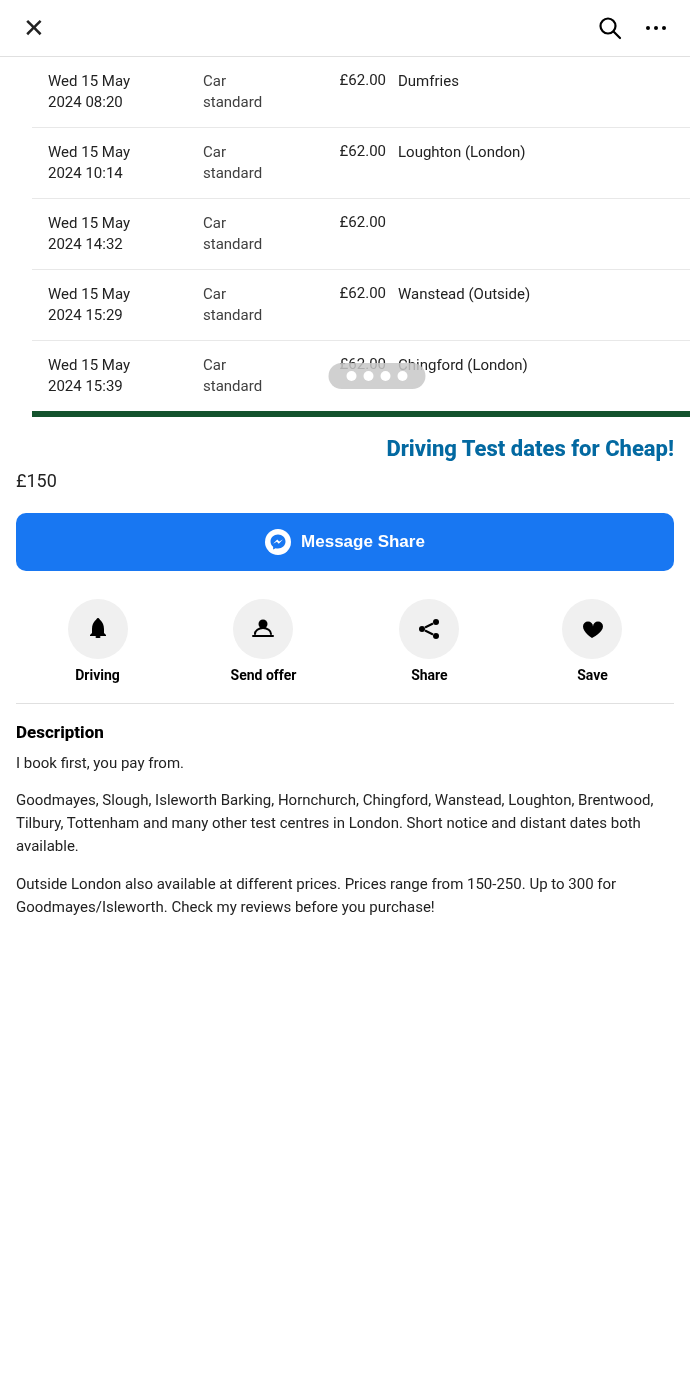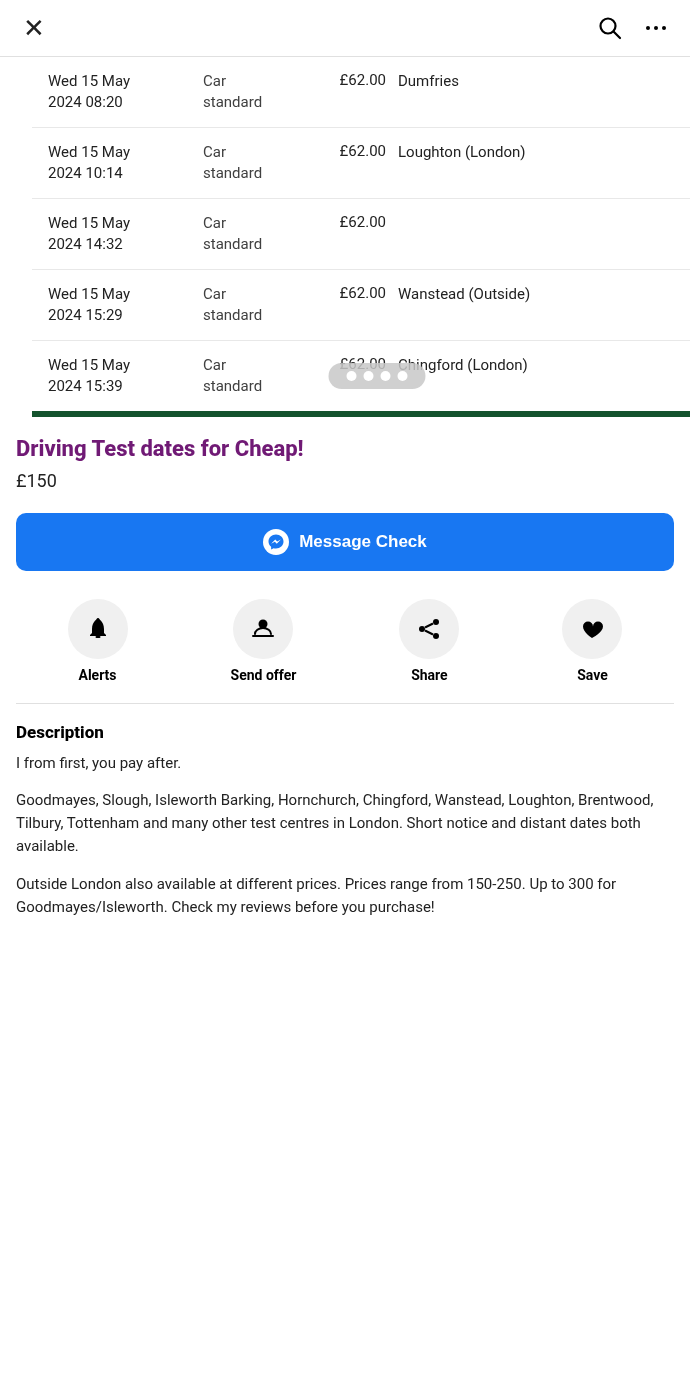--- a/index.html
+++ b/index.html
@@ -112,23 +112,24 @@
       border-radius: 50%;
     }
 
     
     .listing-info {
       padding: 18px 16px 6px 16px;
     }
     .listing-title {
       font-size: 22px;
       font-weight: 800;
-      color: #701a75;
+      color: #0369a1;
       margin-bottom: 6px;
       line-height: 1.3;
+      text-align: right;
     }
     .listing-price {
       font-size: 18px;
       color: #222;
       font-weight: 400;
       margin-bottom: 16px;
     }
 
     
     .message-btn-container {
@@ -298,35 +299,35 @@
   <div class="listing-price">£150</div>
 </div>
 
 <div class="message-btn-container">
   <button class="message-btn">
     <span class="messenger-icon">
       <svg viewBox="0 0 24 24" fill="#1877F2">
         <path d="M12 2C6.477 2 2 6.145 2 11.261c0 2.836 1.37 5.37 3.52 7.04V22l3.272-1.802A10.56 10.56 0 0012 20.522c5.523 0 10-4.145 10-9.261C22 6.145 17.523 2 12 2zm1.018 12.47l-2.548-2.716-4.975 2.716 5.474-5.81 2.612 2.716 4.912-2.716-5.475 5.81z"></path>
       </svg>
     </span>
-    <span>Message Check</span>
+    <span>Message Share</span>
   </button>
 </div>
 
 <div class="action-row">
 
   <div class="action-item">
     <div class="action-circle">
       <svg width="28" height="28" viewBox="0 0 28 28" fill="none">
         <path d="M14 3.5C14 3.5 8 6 8 14v4l-2 2v1h16v-1l-2-2v-4c0-8-6-10.5-6-10.5z" fill="#000"></path>
         <rect x="11.5" y="21" width="5" height="2" rx="1" fill="#000"></rect>
         <circle cx="14" cy="4.5" r="1.5" fill="#000"></circle>
       </svg>
     </div>
-    <span class="action-label">Alerts</span>
+    <span class="action-label">Driving</span>
   </div>
 
   <div class="action-item">
     <div class="action-circle">
       <svg width="28" height="28" viewBox="0 0 28 28" fill="none">
         <circle cx="14" cy="9" r="4.5" fill="#000"></circle>
         <path d="M6 19c0-3.314 3.582-6 8-6s8 2.686 8 6" stroke="#000" stroke-width="2" fill="none" stroke-linecap="round"></path>
         <path d="M4 21h20" stroke="#000" stroke-width="2" stroke-linecap="round"></path>
       </svg>
     </div>
@@ -354,17 +355,17 @@
     </div>
     <span class="action-label">Save</span>
   </div>
 </div>
 
 <div class="divider"></div>
 
 <div class="description-section">
   <div class="description-title">Description</div>
   <div class="description-text">
-    <p>I from first, you pay after.</p>
+    <p>I book first, you pay from.</p>
     <p>Goodmayes, Slough, Isleworth Barking, Hornchurch, Chingford, Wanstead, Loughton, Brentwood, Tilbury, Tottenham and many other test centres in London. Short notice and distant dates both available.</p>
     <p>Outside London also available at different prices. Prices range from 150-250. Up to 300 for Goodmayes/Isleworth. Check my reviews before you purchase!</p>
   </div>
 </div>
 
 </body></html>

